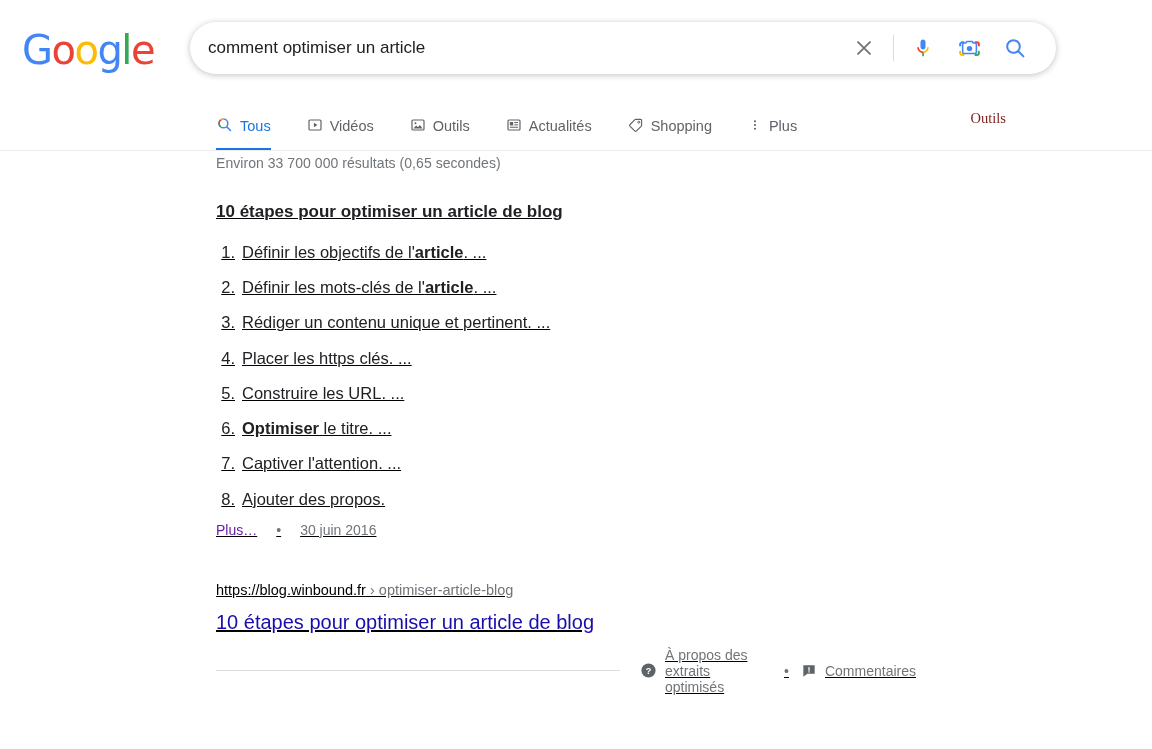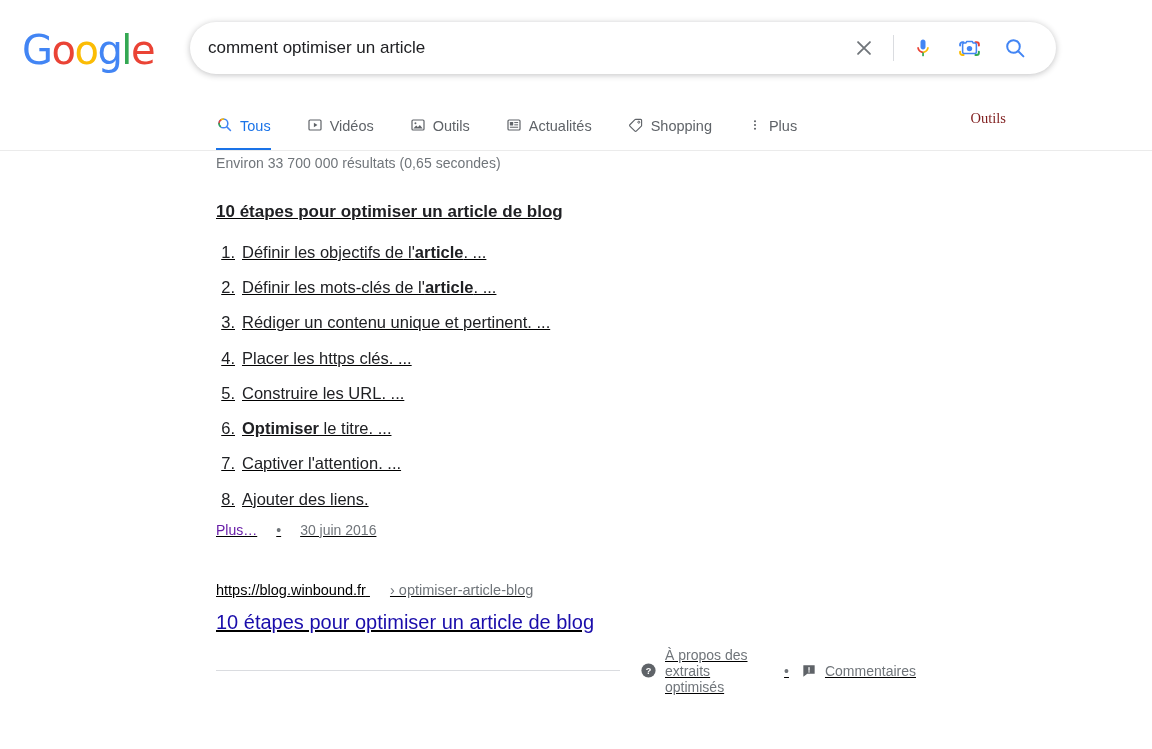--- a/index.html
+++ b/index.html
@@ -101,21 +101,21 @@
   .snippet-meta {
     margin-top: 4px; font-size:14px; display:flex; align-items:center; gap:12px;
   }
   .more-link { color:#681da8; text-decoration:none; cursor:pointer; }
   .meta-dot { color:#70757a; margin: 0 7px; }
   .meta-date { color:#70757a; }
 
   .result-block { margin-top: 42px; }
   .result-url { font-size:14.5px; line-height:1.5; }
   .result-url .domain { color:#000000; }
-  .result-url .path { color:#70757a;margin-left:20px; }
+  .result-url .path { color:#70757a; }
   .result-heading {
     display:block; margin-top: 7px;
     font-size: 20px; color:#1a0dab; text-decoration:none; cursor:pointer; line-height:1.3;
   }
 
   
   .snippet-footer {
     margin-top: 24px; display:flex; align-items:center; height:24px;
   }
   .footer-rule { flex: 0 0 404px; height:1px; background:#dadce0; margin-right:20px; }
@@ -287,21 +287,21 @@
             <li>
               <span class="li-num">6.</span>
               <span class="li-text"><b>Optimiser</b> le titre. ...</span>
             </li>
             <li>
               <span class="li-num">7.</span>
               <span class="li-text">Captiver l'attention. ...</span>
             </li>
             <li>
               <span class="li-num">8.</span>
-              <span class="li-text">Ajouter des liens.</span>
+              <span class="li-text">Ajouter des propos.</span>
             </li>
           </ul>
 
         <div class="snippet-meta">
           <span class="more-link">Plus…</span>
           <span class="meta-dot">•</span>
           <span class="meta-date">30 juin 2016</span>
         </div>
 
         <div class="result-block">

